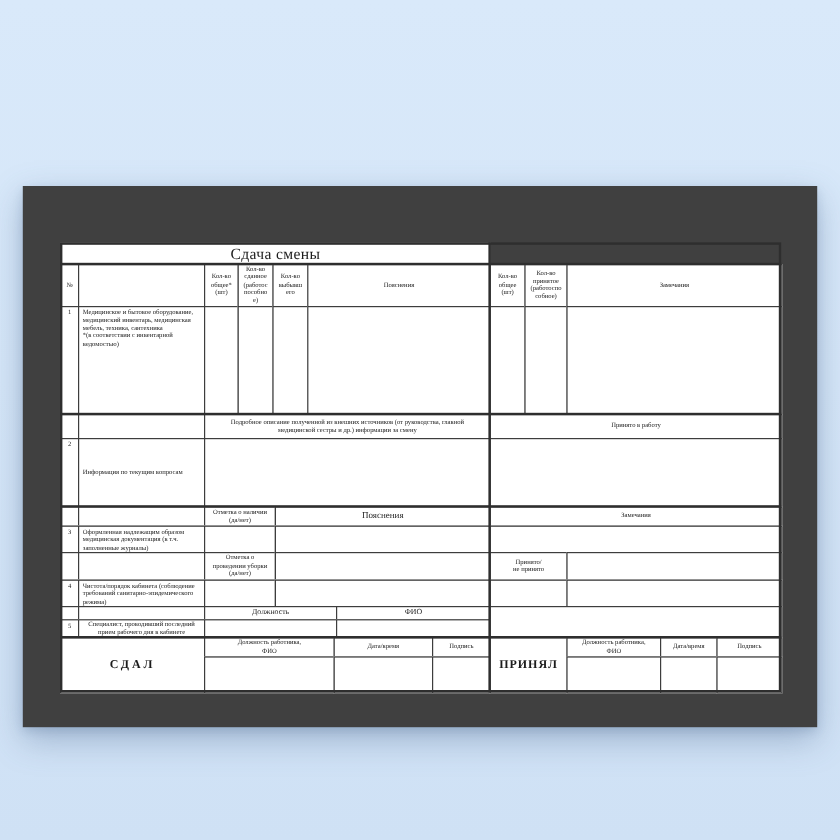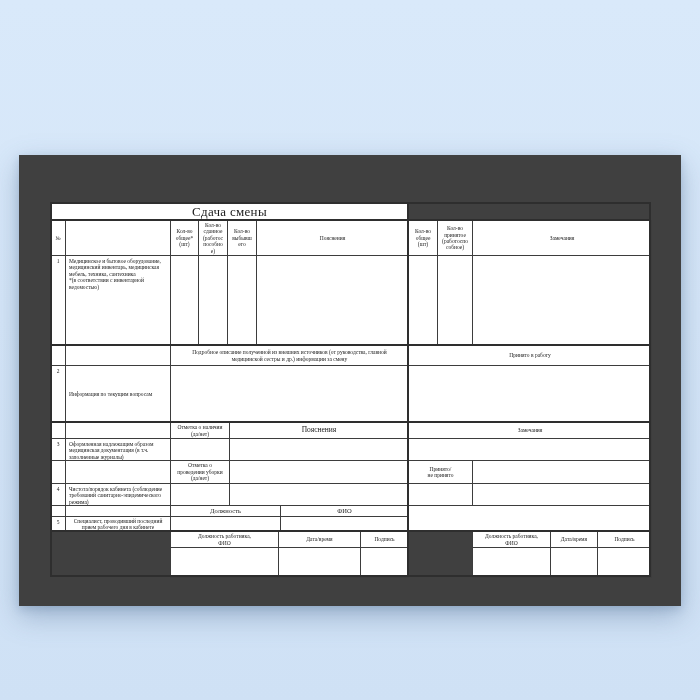--- a/index.html
+++ b/index.html
@@ -109,28 +109,30 @@
     <div class="c" style="left:15px;top:303px;width:106px;height:12px"></div>
     <div class="c s6" style="left:120px;top:303px;width:111px;height:12px">Должность</div>
     <div class="c s6" style="left:230px;top:303px;width:129px;height:12px">ФИО</div>
     <div class="c" style="left:358px;top:303px;width:244px;height:27px"></div>
 
     <div class="c num" style="left:0;top:314px;width:16px;height:16px">5</div>
     <div class="c s5 pad" style="left:15px;top:314px;width:106px;height:16px">Специалист, проводивший последний прием рабочего дня в кабинете</div>
     <div class="c" style="left:120px;top:314px;width:111px;height:16px"></div>
     <div class="c" style="left:230px;top:314px;width:129px;height:16px"></div>
 
+    <div class="c sig sp2" style="left:0;top:329px;width:121px;height:47px">СДАЛ</div>
     <div class="c s5 pre" style="left:120px;top:329px;width:109px;height:17px">Должность работника,
 ФИО</div>
     <div class="c s5" style="left:228px;top:329px;width:83px;height:17px">Дата/время</div>
     <div class="c s5" style="left:310px;top:329px;width:49px;height:17px">Подпись</div>
     <div class="c" style="left:120px;top:345px;width:109px;height:31px"></div>
     <div class="c" style="left:228px;top:345px;width:83px;height:31px"></div>
     <div class="c" style="left:310px;top:345px;width:49px;height:31px"></div>
 
+    <div class="c sig sp1" style="left:358px;top:329px;width:65px;height:47px">ПРИНЯЛ</div>
     <div class="c s5 pre" style="left:422px;top:329px;width:79px;height:17px">Должность работника,
 ФИО</div>
     <div class="c s5" style="left:500px;top:329px;width:48px;height:17px">Дата/время</div>
     <div class="c s5" style="left:547px;top:329px;width:55px;height:17px">Подпись</div>
     <div class="c" style="left:422px;top:345px;width:79px;height:31px"></div>
     <div class="c" style="left:500px;top:345px;width:48px;height:31px"></div>
     <div class="c" style="left:547px;top:345px;width:55px;height:31px"></div>
 
     <div class="ov" style="left:0;top:17px;width:601px;height:2px"></div>
     <div class="ov" style="left:0;top:142px;width:601px;height:2px"></div>

